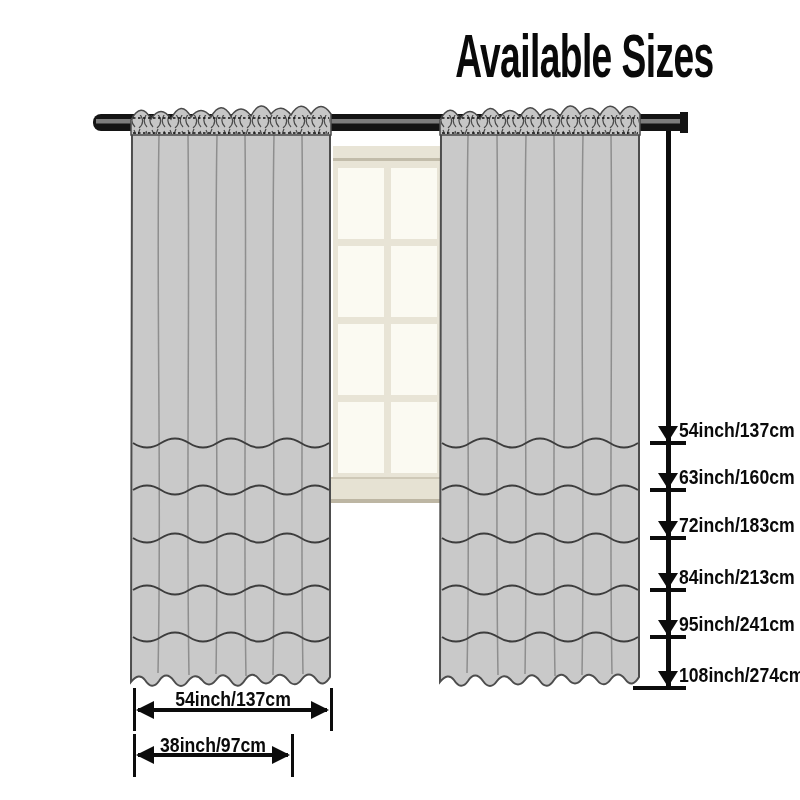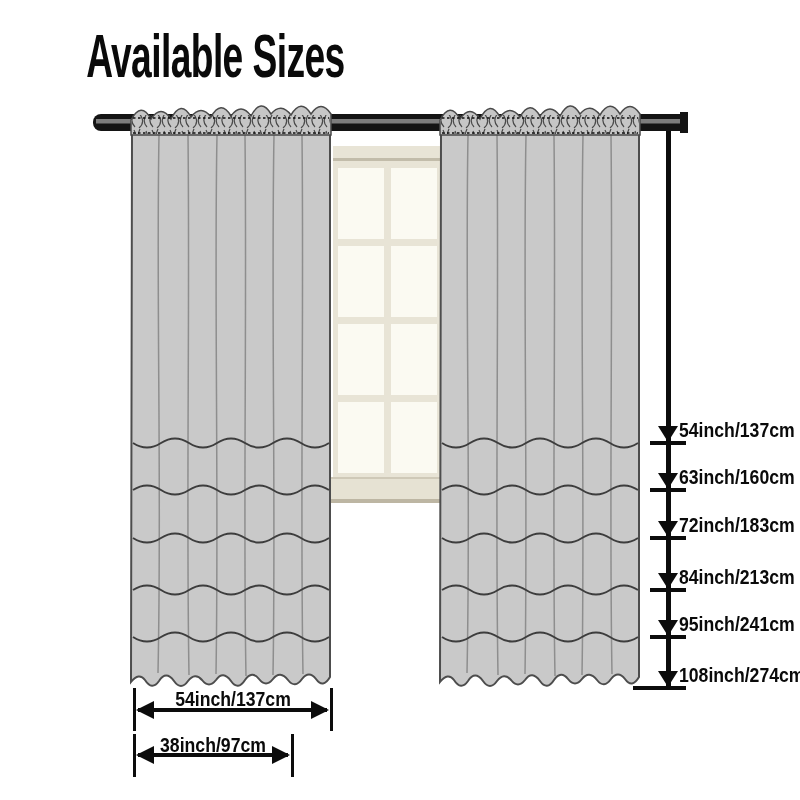--- a/index.html
+++ b/index.html
@@ -2,21 +2,21 @@
 <html><head>
 <meta charset="utf-8">
 <style>
   html,body{margin:0;padding:0;}
   body{
     width:800px;height:800px;position:relative;background:#ffffff;
     font-family:"Liberation Sans",sans-serif;overflow:hidden;
   }
   #stage{position:absolute;left:0;top:0;width:800px;height:800px;}
   #page-title{
-    position:absolute;left:0;right:0;top:20px;text-align:left;color:#0a0a0a;
+    position:absolute;left:0;right:0;top:20px;text-align:right;color:#0a0a0a;
   }
   #page-title span{
     display:inline-block;font-size:62px;font-weight:bold;letter-spacing:-1px;
     transform:scaleX(.60);transform-origin:center;white-space:nowrap;
   }
   #scene{position:absolute;left:0;top:0;}
   #measure-layer{position:absolute;left:0;top:0;width:800px;height:800px;padding-left:16px;}
   #measure-layer div{position:absolute;color:#0a0a0a;}
   .size-label{
     font-weight:bold;font-size:21px;line-height:22px;white-space:nowrap;

